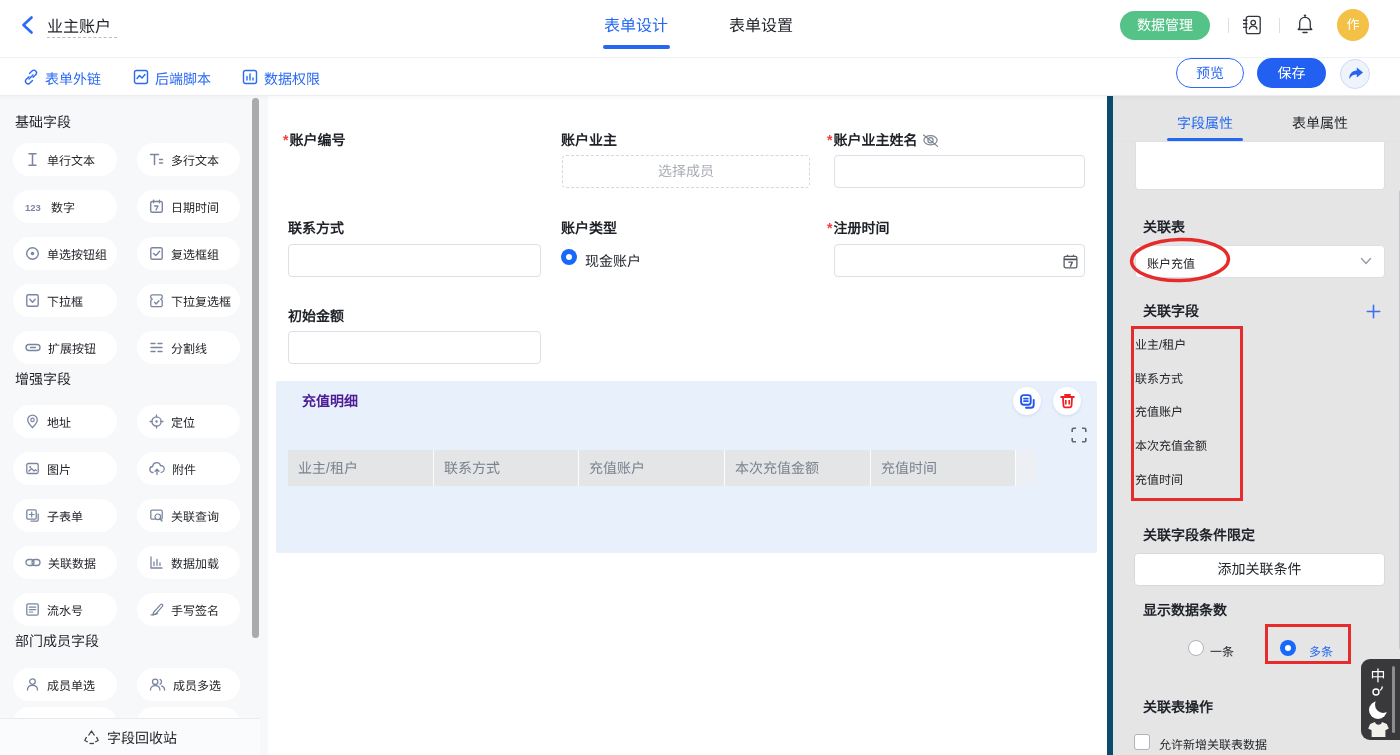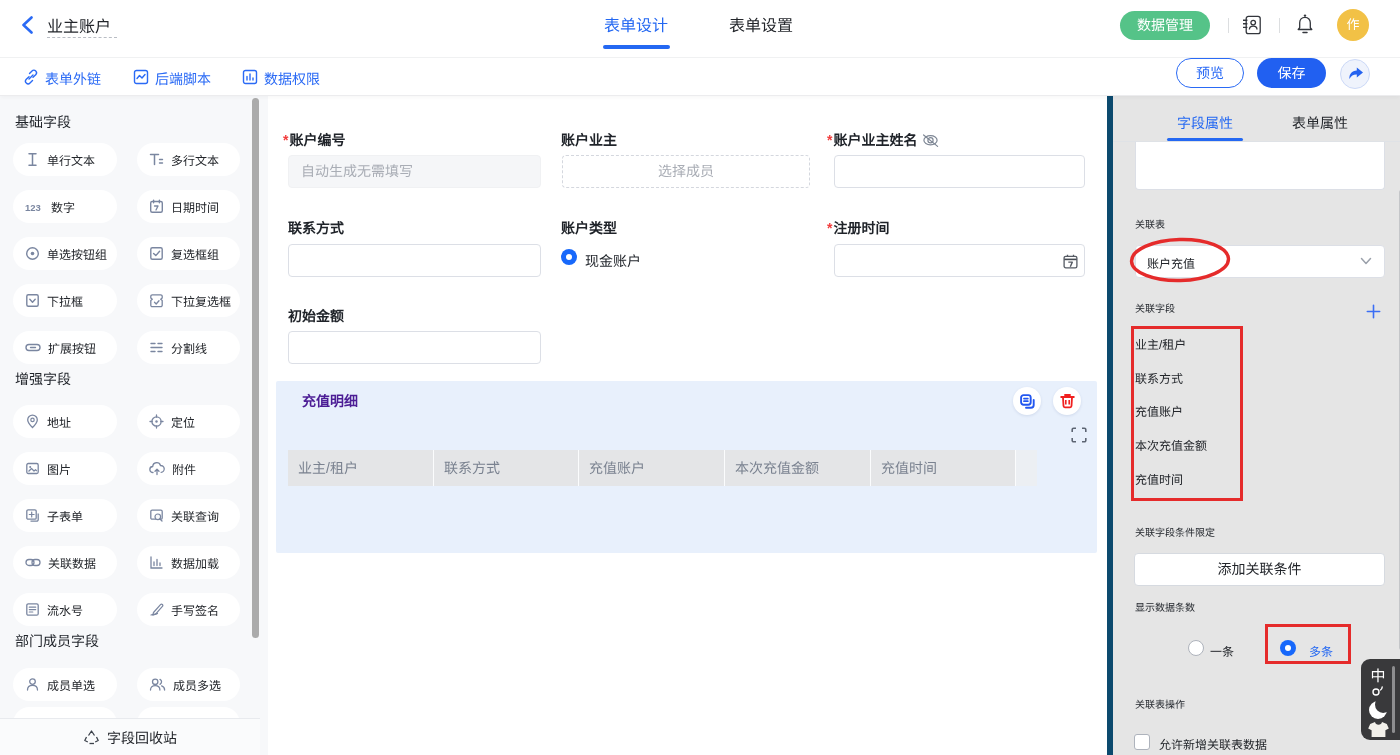--- a/index.html
+++ b/index.html
@@ -46,21 +46,21 @@
   .finput { position:absolute; height:33px; background:#fff; border:1px solid #dcdfe6; border-radius:4px; font-size:14px; }
   .ph { color:#a9adb5; line-height:31px; padding-left:12px; }
 
   
   #subpanel { left:11px; top:285px; width:821px; height:172px; background:#e8f0fc; border-radius:2px; }
   .tcol { position:absolute; top:69px; height:36px; line-height:36px; background:#e4e5e7; color:#7a8290; font-size:14px; padding-left:10px; border-right:1px solid #fbfcfd; }
 
   
   #rpanel { left:1107px; top:96px; width:293px; height:729px; background:#e5e5e5; border-left:6px solid #0c4a6e; }
   .rtab { position:absolute; top:16px; font-size:14px; }
-  .rlabel { position:absolute; font-size:10px; font-weight:normal; color:#1f2329; }
+  .rlabel { position:absolute; font-size:14px; font-weight:bold; color:#1f2329;margin-left:8px; }
   .rtext { position:absolute; font-size:12px; color:#23262b; }
   #rScroll { left:286px; top:94px; width:5px; height:460px; background:#c4c6c9; border-radius:3px; z-index:8; }
 
   .redbox { position:absolute; border:3px solid #e52b2b; z-index:20; }
 </style>
 </head>
 <body>
 <div id="stage">
 
   <div id="hdr" class="abs">
@@ -221,21 +221,20 @@
         <path d="M3.5 8 L1.8 11.5 L4.8 13 M13.5 8 L15.2 11.5 L12.2 13" fill="none" stroke="#3c424b" stroke-width="1.3" stroke-linejoin="round"></path>
         <path d="M6.5 14.5 h4.5" stroke="#3c424b" stroke-width="1.3"></path>
       </svg>
       字段回收站
     </div>
   </div>
 
   <div id="canvas" class="abs">
 
     <div class="flabel" style="left:18px; top:33px;"><span class="req">*</span>账户编号</div>
-    <div class="finput ph" style="left:23px; top:59px; width:253px; background:#f5f6f8; border-color:#f0f1f3;">自动生成无需填写</div>
     <div class="flabel" style="left:296px; top:33px;">账户业主</div>
     <div class="finput" style="left:297px; top:59px; width:248px; border:1px dashed #d4d7de; color:#a9adb5; text-align:center; line-height:31px;">选择成员</div>
     <div class="flabel" style="left:562px; top:33px;"><span class="req">*</span>账户业主姓名</div>
     <svg class="abs" style="left:657px; top:38px;" width="17" height="14" viewBox="0 0 17 14">
       <ellipse cx="8.5" cy="6.2" rx="6.6" ry="4.6" fill="none" stroke="#7d8694" stroke-width="1.2"></ellipse>
       <circle cx="8.5" cy="6.2" r="2.6" fill="none" stroke="#7d8694" stroke-width="1.2"></circle>
       <path d="M1.6 1 L15.6 12.4" stroke="#7d8694" stroke-width="1.2" stroke-linecap="round"></path>
     </svg>
     <div class="finput" style="left:569px; top:59px; width:251px;"></div>
 

